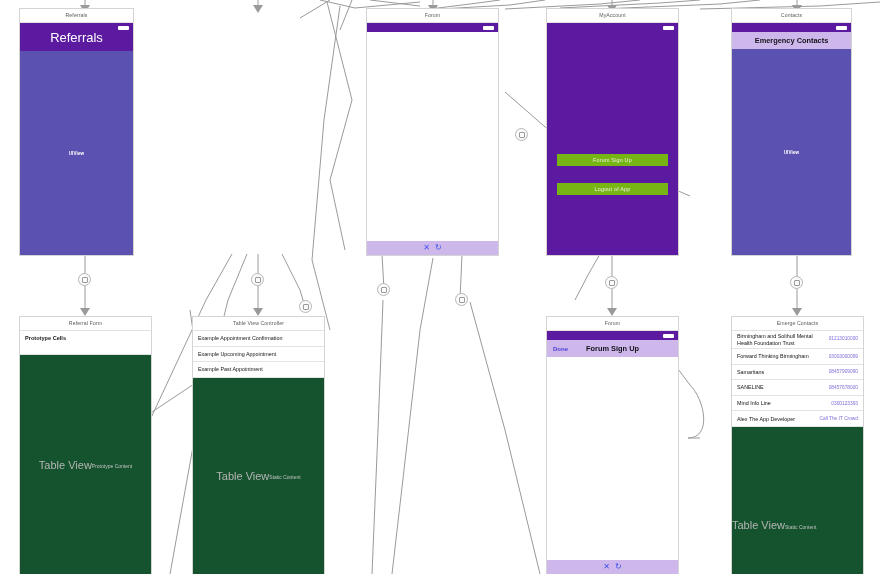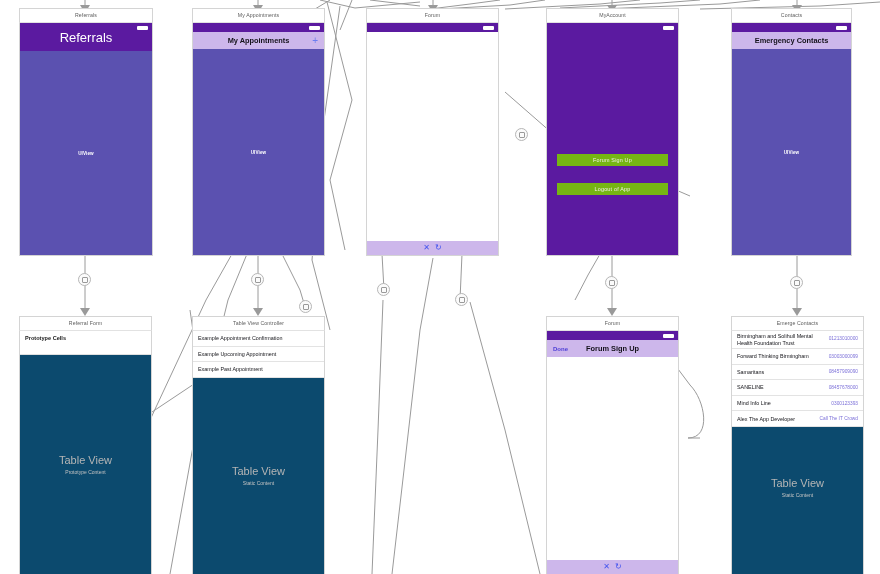--- a/index.html
+++ b/index.html
@@ -82,22 +82,22 @@
   .tv-rows{background:#ffffff;}
   .tv-row{
     height:15.6px;border-bottom:1px solid #e3e3e3;
     display:flex;align-items:center;padding:0 5px;
     font-size:5.4px;color:#15151a;box-sizing:border-box;
   }
   .tv-row.two-line{height:18px;line-height:6.4px;}
   .tv-row .left{flex:1;padding-right:4px;}
   .tv-row .right{color:#7b6fd8;font-size:4.8px;white-space:nowrap;}
   .tv-placeholder{
-    flex:1;background:#0c4a6e;
-    display:flex;flex-direction:column;align-items:center;justify-content:center;
+    flex:1;background:#14532d;
+    display:flex;align-items:center;justify-content:center;
   }
   .tv-placeholder .big{color:#b5b5b5;font-size:11px;}
   .tv-placeholder .small{color:#c2c2c2;font-size:5px;margin-top:3px;}
   .tv-placeholder.offset{justify-content:flex-start;padding-top:38%;}
 
   
   .badge{
     position:absolute;width:13px;height:13px;border-radius:50%;
     background:#fbfbfb;border:1px solid #b6b6b6;box-sizing:border-box;
     display:flex;align-items:center;justify-content:center;
@@ -194,52 +194,35 @@
   <div class="badge" style="left:605px;top:276px;">
       <i></i>
     </div>
   <div class="badge" style="left:790px;top:276px;">
       <i></i>
     </div>
   <div class="badge" style="left:515px;top:128px;">
       <i></i>
     </div>
 
-  <div class="scene" style="left:19px;top:8px;width:134px;height:247px;">
+  <div class="scene" style="left:19px;top:8px;width:115px;height:247px;">
     <div class="scene-title">Referrals</div>
     <div class="device" style="height:234px;">
       <div class="stack">
         <div class="navbar-dark" style="height:28px;position:relative;">
           <span class="battery" style="position:absolute;right:4px;top:3px;width:11px;height:4px;background:#fff;border-radius:1px;"></span>
           <span>Referrals</span>
         </div>
         <div class="uiview">
           <span class="lbl">UIView</span>
         </div>
       </div>
     </div>
   </div>
 
-  <div class="scene" style="left:192px;top:8px;width:133px;height:247px;">
-    <div class="scene-title">My Appointments</div>
-    <div class="device" style="height:234px;">
-      <div class="stack">
-        <div class="statusbar">
-          <span class="battery"></span>
-        </div>
-        <div class="navbar-light">
-          <span>My Appointments</span>
-          <span class="nav-plus">+</span>
-        </div>
-        <div class="uiview">
-          <span class="lbl">UIView</span>
-        </div>
-      </div>
-    </div>
-  </div>
 
   <div class="scene" style="left:366px;top:8px;width:133px;height:247px;">
     <div class="scene-title">Forum</div>
     <div class="device" style="height:234px;">
       <div class="stack">
         <div class="statusbar">
           <span class="battery"></span>
         </div>
         <div class="blank"></div>
         <div class="toolbar">

